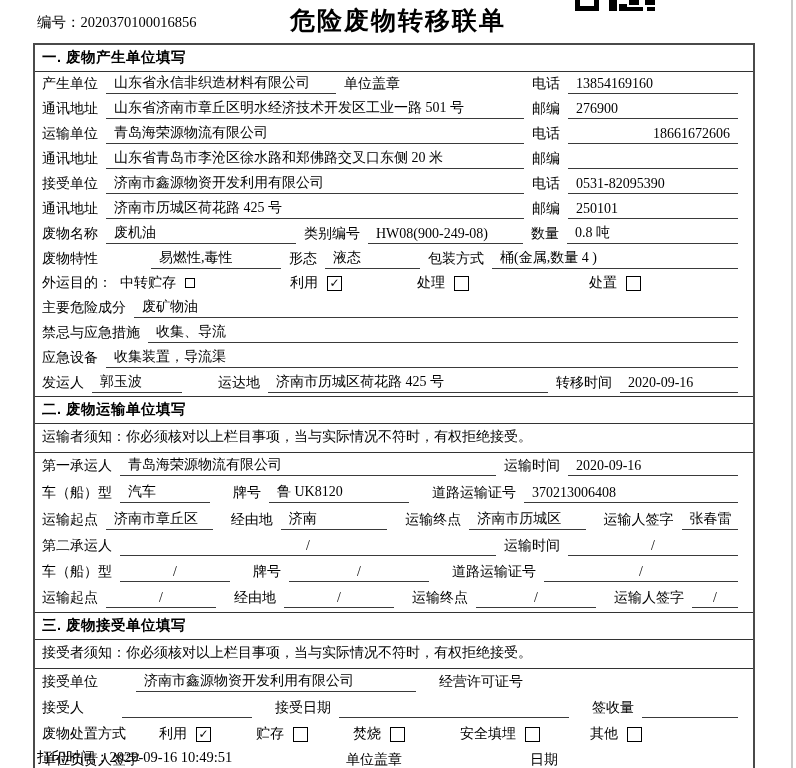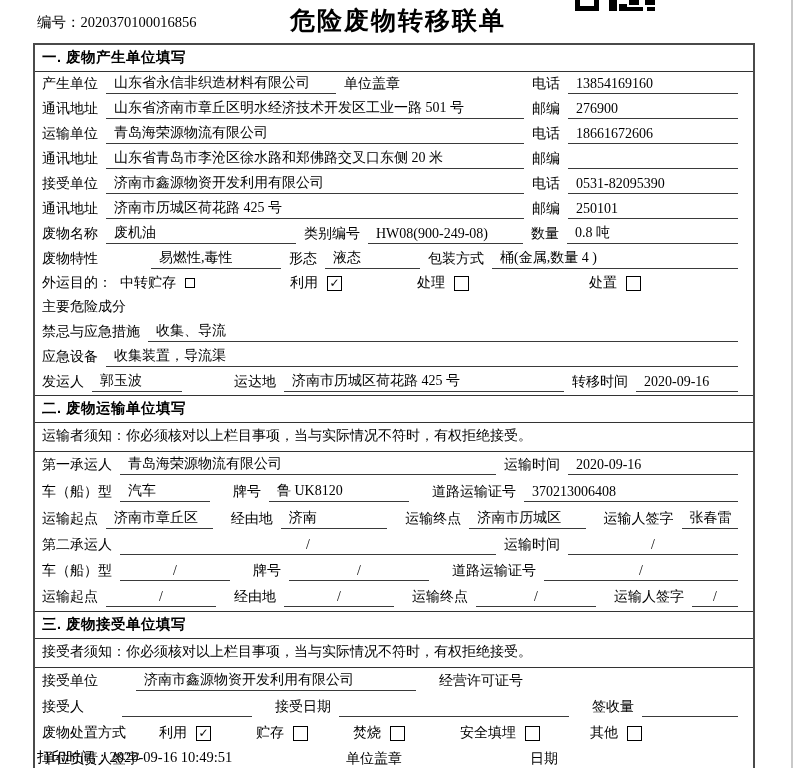--- a/index.html
+++ b/index.html
@@ -77,21 +77,21 @@
       <div class="row">
         <span class="lbl">通讯地址</span>
         <span class="val" style="flex: 1 1 auto;">山东省济南市章丘区明水经济技术开发区工业一路 501 号</span>
         <span class="lbl">邮编</span>
         <span class="val" style="width: 170px;">276900</span>
       </div>
       <div class="row">
         <span class="lbl">运输单位</span>
         <span class="val" style="flex: 1 1 auto;">青岛海荣源物流有限公司</span>
         <span class="lbl">电话</span>
-        <span class="val" style="width: 170px;">18661672606</span>
+        <span class="val" style="width: 170px; text-align: right;">18661672606</span>
       </div>
       <div class="row">
         <span class="lbl">通讯地址</span>
         <span class="val" style="flex: 1 1 auto;">山东省青岛市李沧区徐水路和郑佛路交叉口东侧 20 米</span>
         <span class="lbl">邮编</span>
         <span class="val" style="width: 170px;"></span>
       </div>
       <div class="row">
         <span class="lbl">接受单位</span>
         <span class="val" style="flex: 1 1 auto;">济南市鑫源物资开发利用有限公司</span>
@@ -134,33 +134,34 @@
           <span class="chklbl">处理</span>
           <span class="box"></span>
         </span>
         <span class="chkgrp" style="margin-left: 120px;">
           <span class="chklbl">处置</span>
           <span class="box"></span>
         </span>
       </div>
       <div class="row">
         <span class="lbl">主要危险成分</span>
+        <span class="val" style="flex: 1 1 auto;">废矿物油</span>
       </div>
       <div class="row">
         <span class="lbl">禁忌与应急措施</span>
         <span class="val" style="flex: 1 1 auto;">收集、导流</span>
       </div>
       <div class="row">
         <span class="lbl">应急设备</span>
         <span class="val" style="flex: 1 1 auto;">收集装置，导流渠</span>
       </div>
       <div class="row">
         <span class="lbl">发运人</span>
         <span class="val" style="width: 90px;">郭玉波</span>
-        <span class="lbl" style="margin-left: 44px;">运达地</span>
+        <span class="lbl" style="margin-left: 28px;">运达地</span>
         <span class="val" style="width: 280px;">济南市历城区荷花路 425 号</span>
         <span class="lbl">转移时间</span>
         <span class="val" style="flex: 1 1 auto;">2020-09-16</span>
       </div>
     </div>
     <div class="sec sec-2">
       <div class="sec-head">二. 废物运输单位填写</div>
       <div class="row divider">
         <span class="note">运输者须知：你必须核对以上栏目事项，当与实际情况不符时，有权拒绝接受。</span>
       </div>

